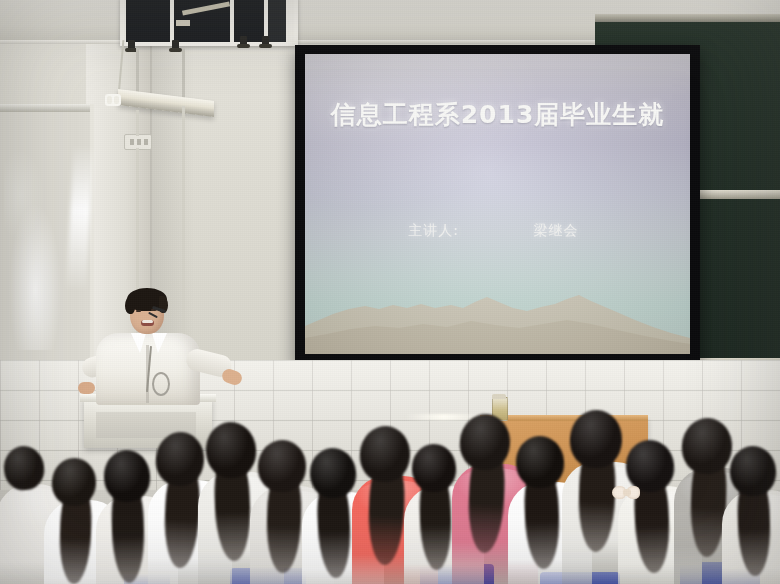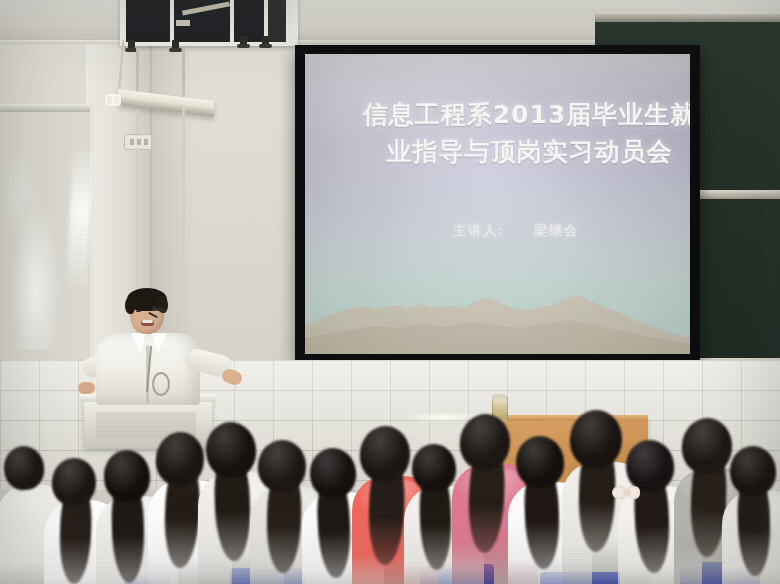--- a/index.html
+++ b/index.html
@@ -161,32 +161,31 @@
   }
   .mountains{position:absolute;left:0;bottom:0;width:100%;height:74px;}
 
   .slide-title{
     position:absolute;left:0;top:42px;width:100%;
     text-align:center;color:#f6f6f4;
     font-family:"DejaVu Sans","Liberation Sans",sans-serif;
     font-weight:bold;font-size:25px;line-height:37px;letter-spacing:1px;
     text-shadow:0 0 6px rgba(255,255,255,.55),0 1px 2px rgba(90,90,110,.45);
     filter:blur(.35px);
-    padding-left:32px;
   }
   .slide-speaker-row{
     position:absolute;left:0;top:168px;width:100%;
     display:flex;justify-content:center;align-items:baseline;
     color:#f2f2f0;
     font-family:"DejaVu Serif","Liberation Serif",serif;
     font-size:14px;letter-spacing:1px;
     text-shadow:0 0 5px rgba(255,255,255,.55);
     filter:blur(.55px);opacity:.92;
   }
-  .slide-speaker-label{width:140px;text-align:right;padding-left:52px;}
+  .slide-speaker-label{width:140px;text-align:center;padding-left:52px;}
   .slide-speaker-name{width:150px;text-align:left;padding-left:30px;}
   .slide-date{
     position:absolute;left:0;top:219px;width:100%;text-align:center;
     color:#f2f3f0;
     font-family:"DejaVu Serif","Liberation Serif",serif;
     font-size:15px;letter-spacing:.5px;
     text-shadow:0 0 5px rgba(255,255,255,.5);
     filter:blur(.45px);opacity:.95;
   }
 
@@ -423,21 +422,20 @@
                  L330 40 L348 47 L366 53 L385 58 L385 74 Z" fill="#d8d1bd" opacity="0.95"></path>
         <path d="M0 74 L0 58 L22 54 L46 49 L70 46 L94 48 L118 44 L142 47 L166 41
                  L190 45 L214 48 L238 44 L262 40 L286 44 L312 50 L340 56 L366 61
                  L385 64 L385 74 Z" fill="#cec6b0" opacity="0.85"></path>
       </svg>
 
       <div class="screen-vignette"></div>
 
       <div class="slide-title">
         <div>信息工程系2013届毕业生就</div>
-        <div>业指导与顶岗实习动员会</div>
       </div>
 
       <div class="slide-speaker-row">
         <span class="slide-speaker-label">主讲人:</span>
         <span class="slide-speaker-name">梁继会</span>
       </div>
 
 
     </div>
   </div>

